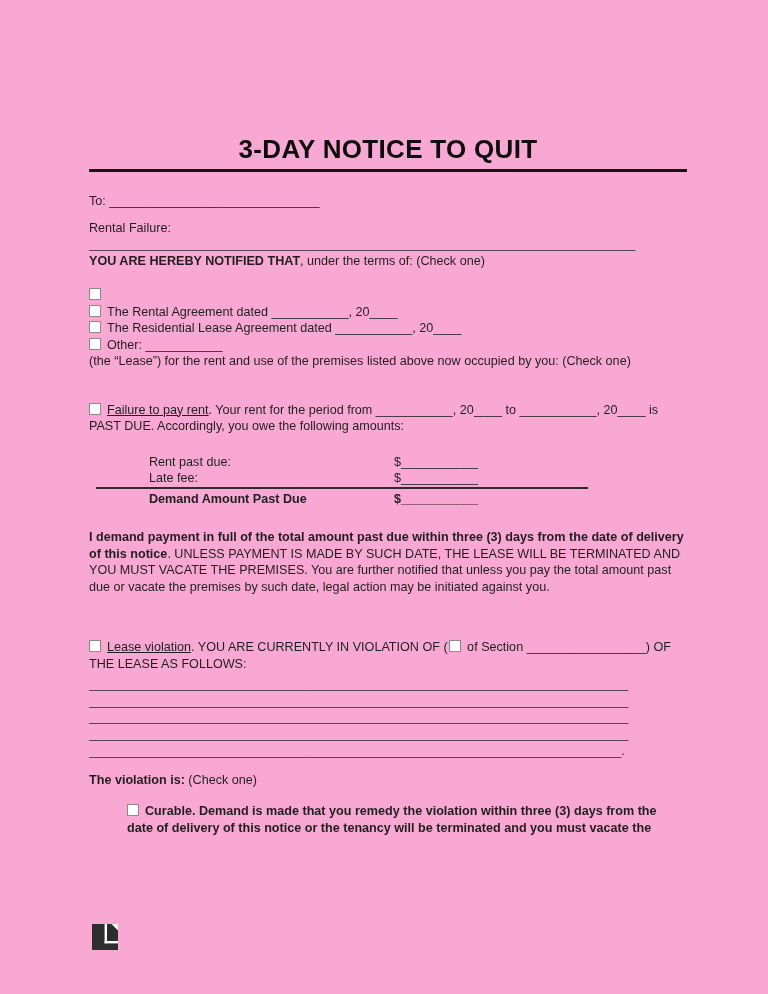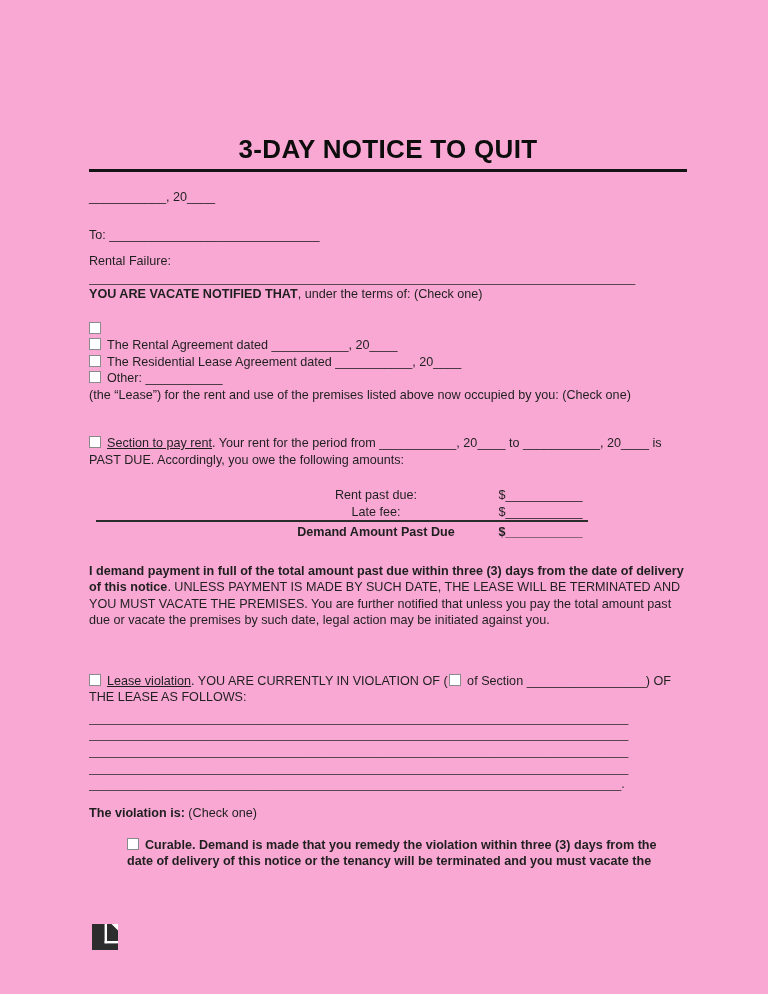--- a/index.html
+++ b/index.html
@@ -26,21 +26,21 @@
   .date-line { margin-top: 17px; }
   .to-line { margin-top: 21px; }
   .rental-label { margin-top: 10px; }
   .address-line { margin-top: 0; white-space: nowrap; overflow: hidden; color: #333; }
   .notified { margin-top: 12px; }
   .options { margin-top: 18px; }
   .opt { line-height: 16.5px; }
   .lease-intro { margin-top: 16px; }
   .para { margin: 0; }
   .failure { margin-top: 32px; }
-  .amounts { margin-top: 19px; text-align: center; }
+  .amounts { margin-top: 19px; }
   .amt-row { line-height: 16.5px; }
   .amt-label { display: inline-block; margin-left: 60px; width: 245px; }
   .amt-value { display: inline-block; }
   .amt-divider { margin-left: 7px; width: 492px; border-top: 2px solid #2c2c2c; }
   .total-row { padding-top: 2px; font-weight: bold; }
   .demand { margin-top: 22px; }
   .violation { margin-top: 44px; }
   .write-lines { margin-top: 4px; }
   .write-line { line-height: 16.7px; white-space: nowrap; overflow: hidden; color: #333; }
   .violation-is { margin-top: 12px; }
@@ -55,39 +55,38 @@
 </style>
 </head>
 <body>
 
 <div class="page">
   <div class="content">
 
     <div class="doc-title">3-DAY NOTICE TO QUIT</div>
     <div class="title-rule"></div>
 
-    <div class="date-line">___________, 20____</div>
 
     <div class="to-line"><span>To: </span><span>______________________________</span></div>
 
     <div class="rental-label">Rental Failure:</div>
     <div class="address-line">______________________________________________________________________________</div>
 
-    <p class="para notified"><span class="b">YOU ARE VACATE NOTIFIED THAT</span><span>, under the terms of: (Check one)</span></p>
+    <p class="para notified"><span class="b">YOU ARE HEREBY NOTIFIED THAT</span><span>, under the terms of: (Check one)</span></p>
 
     <div class="options">
       <div class="opt"><span class="cb"></span></div>
       <div class="opt"><span class="cb"></span><span>The Rental Agreement dated ___________, 20____</span></div>
       <div class="opt"><span class="cb"></span><span>The Residential Lease Agreement dated ___________, 20____</span></div>
       <div class="opt"><span class="cb"></span><span>Other: ___________</span></div>
     </div>
 
     <p class="para lease-intro">(the “Lease”) for the rent and use of the premises listed above now occupied by you: (Check one)</p>
 
-    <p class="para failure"><span class="cb"></span><span class="ul">Section to pay rent</span><span>. Your rent for the period from ___________, 20____ to ___________, 20____ is PAST DUE. Accordingly, you owe the following amounts:</span></p>
+    <p class="para failure"><span class="cb"></span><span class="ul">Failure to pay rent</span><span>. Your rent for the period from ___________, 20____ to ___________, 20____ is PAST DUE. Accordingly, you owe the following amounts:</span></p>
 
     <div class="amounts">
       <div class="amt-row"><span class="amt-label">Rent past due:</span><span class="amt-value">$___________</span></div>
       <div class="amt-row"><span class="amt-label">Late fee:</span><span class="amt-value">$___________</span></div>
       <div class="amt-divider"></div>
       <div class="amt-row total-row"><span class="amt-label">Demand Amount Past Due</span><span class="amt-value">$___________</span></div>
     </div>
 
     <p class="para demand"><span class="b">I demand payment in full of the total amount past due within three (3) days from the date of delivery of this notice</span><span>. UNLESS PAYMENT IS MADE BY SUCH DATE, THE LEASE WILL BE TERMINATED AND YOU MUST VACATE THE PREMISES. You are further notified that unless you pay the total amount past due or vacate the premises by such date, legal action may be initiated against you.</span></p>
 

